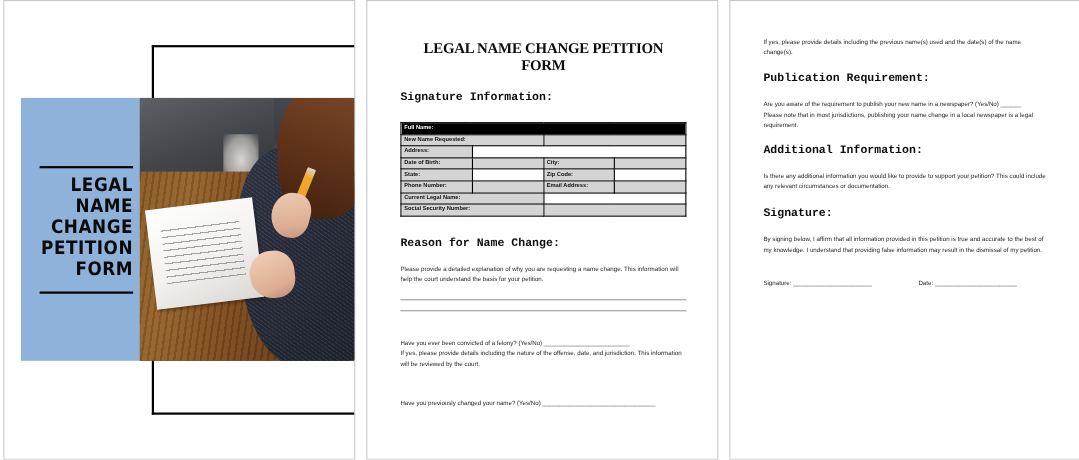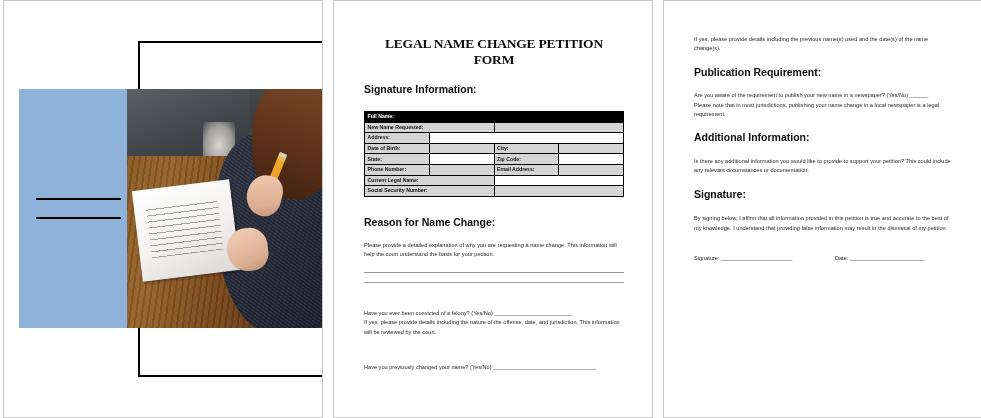--- a/index.html
+++ b/index.html
@@ -191,21 +191,21 @@
   .doc-title {
     font-family: "Liberation Serif", serif;
     font-weight: bold;
     font-size: 13.5px;
     text-align: center;
     letter-spacing: -0.2px;
     margin: 23px 0 0 0;
     color: #0d0d0d;
   }
   .sec-head {
-    font-family: Liberation Sans, sans-serif;
+    font-family: Liberation Mono, monospace;
     font-weight: bold;
     font-size: 10.5px;
     color: #0d0d0d;
     margin: 0;
   }
   .body-text {
     font-size: 5.6px;
     line-height: 9.2px;
     color: #262626;
     margin: 0;
@@ -262,20 +262,27 @@
 
   <div class="gutter left"></div>
 
   <div class="page page-1">
     <div class="cover-frame"></div>
 
     <div class="cover-band">
 
       <div class="cover-blue">
         <div class="cover-rule top"></div>
+        <div class="cover-title">
+          <span>LEGAL</span>
+          <span>NAME</span>
+          <span>CHANGE</span>
+          <span>PETITION</span>
+          <span>FORM</span>
+        </div>
         <div class="cover-rule bot"></div>
       </div>
 
       <div class="cover-photo">
         <div class="ph-window"></div>
         <div class="ph-blur"></div>
         <div class="ph-desk"></div>
         <div class="ph-sleeve"></div>
         <div class="ph-hair"></div>
         <div class="ph-paper"></div>

